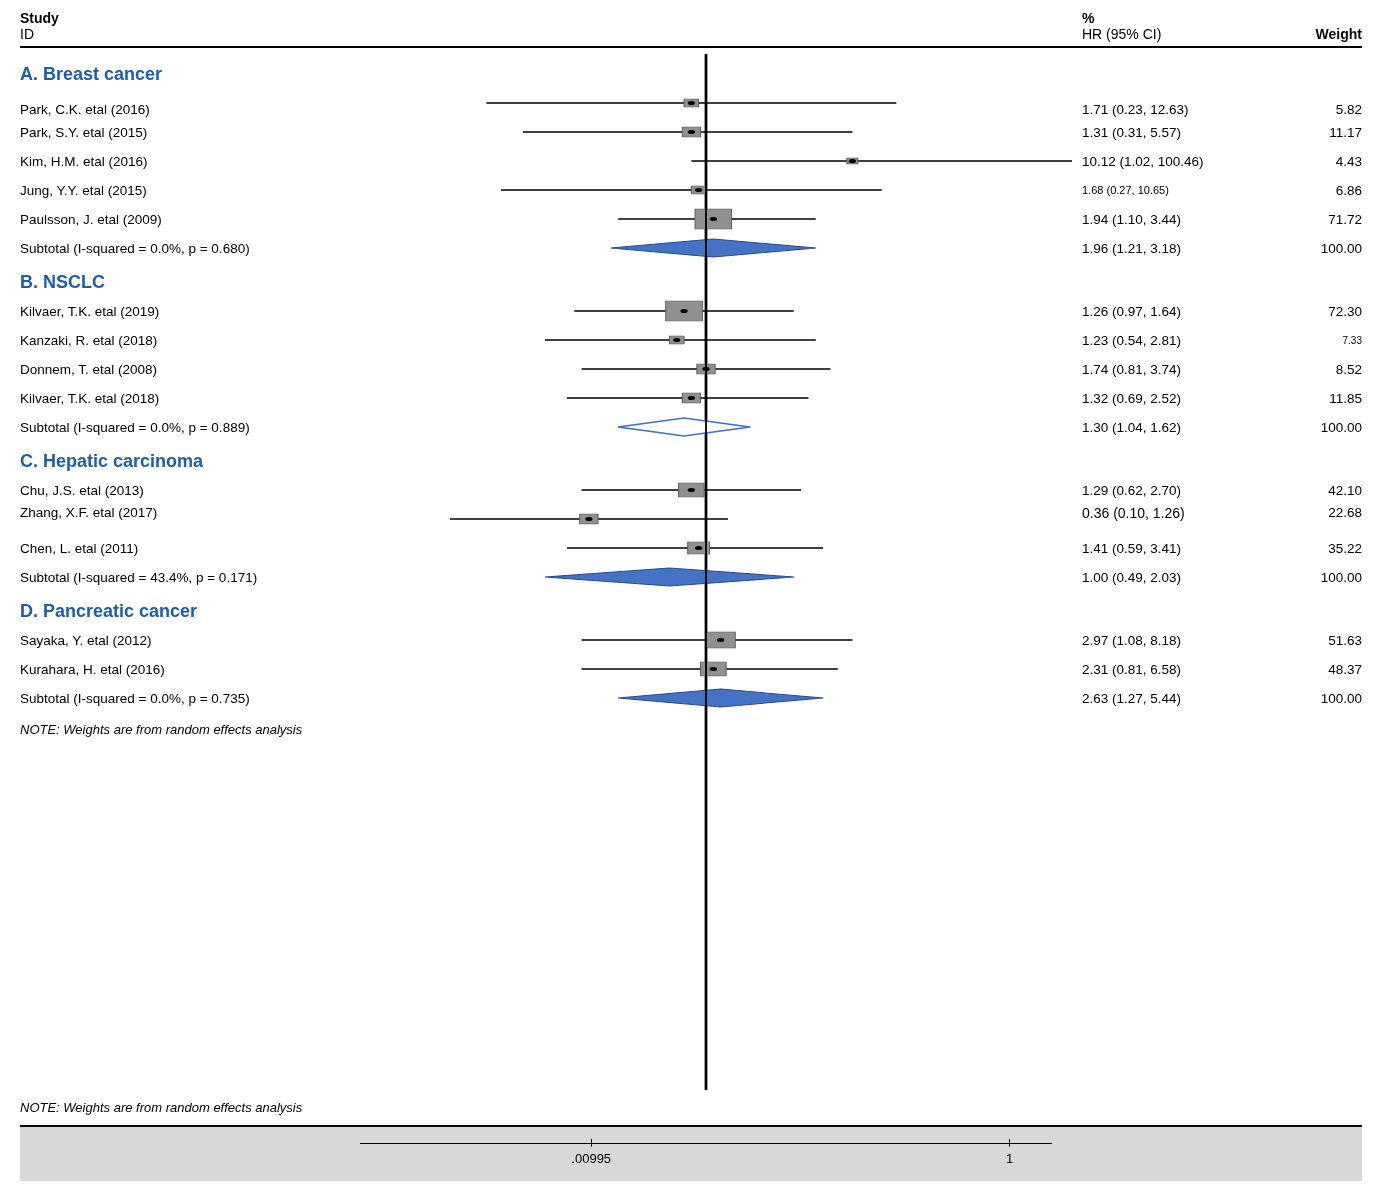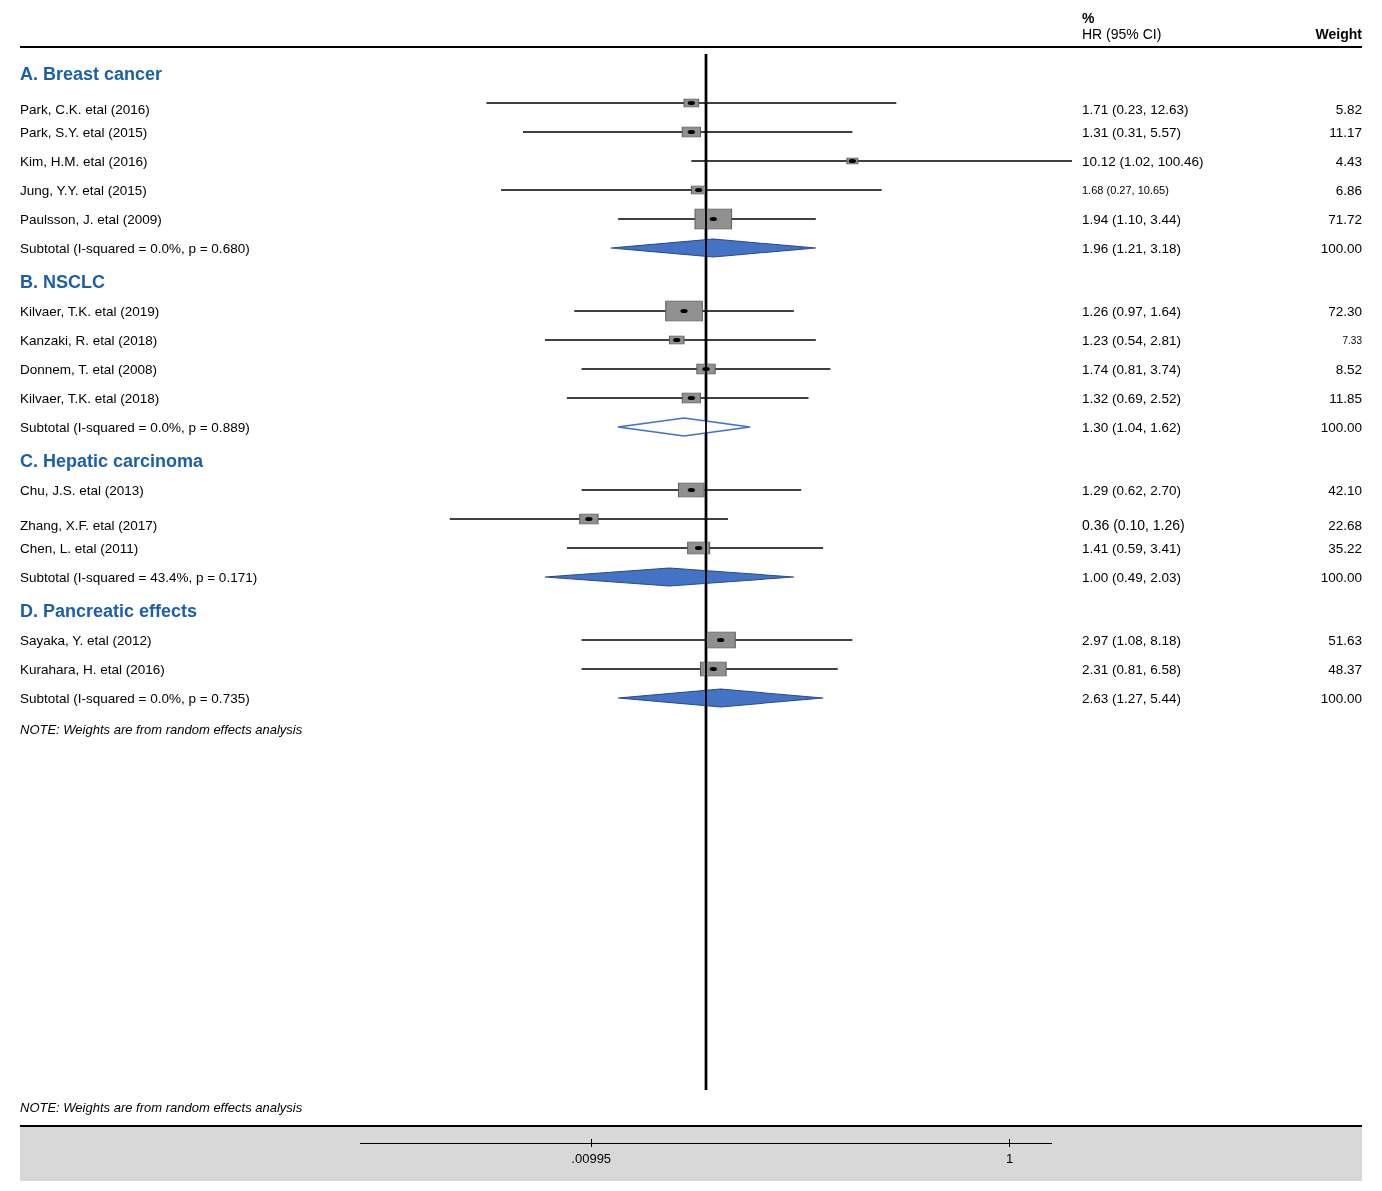--- a/index.html
+++ b/index.html
@@ -48,20 +48,24 @@
       font-size: 13px;
       font-style: italic;
     }
   </style>
 </head>
 <body>
 
 <div class="main-container">
 
   <div class="header-row">
+    <div class="col-study">
+      <div style="font-weight:bold;">Study</div>
+      <div>ID</div>
+    </div>
     <div class="col-forest"></div>
     <div class="col-hr" style="padding-left:10px;">
       <div style="font-weight:bold;">%</div>
       <div>HR (95% CI)</div>
     </div>
     <div class="col-weight">
       <div>&nbsp;</div>
       <div style="font-weight:bold;">Weight</div>
     </div>
   </div>
@@ -197,21 +201,21 @@
           <div style="width: 320px; flex-shrink: 0; font-size: 13.5px;">Chu, J.S. etal  (2013)</div>
           <div style="flex: 1 1 0%; position: relative; height: 28px;"><svg viewBox="0 0 400 28" preserveAspectRatio="none" style="width: 100%; height: 100%; overflow: visible;">
               <line x1="132" y1="14" x2="252" y2="14" stroke="#000" stroke-width="1.5"></line>
               <rect x="185" y="7" width="14" height="14" fill="#909090" stroke="#555" stroke-width="0.5"></rect>
               <circle cx="192" cy="14" r="2" fill="#000"></circle>
               <line x1="200" y1="0" x2="200" y2="28" stroke="#000" stroke-width="1"></line>
             </svg></div>
           <div style="width: 210px; flex-shrink: 0; font-size: 13.5px; padding-left: 10px;">1.29 (0.62, 2.70)</div>
           <div style="width: 80px; flex-shrink: 0; text-align: right; font-size: 13.5px;">42.10</div>
         </div>
-        <div style="display: flex; flex-direction: row; align-items: flex-end; min-height: 28px; margin: 1px 0px;">
+        <div style="display: flex; flex-direction: row; align-items: flex-start; min-height: 28px; margin: 1px 0px;">
           <div style="width: 320px; flex-shrink: 0; font-size: 13.5px;">Zhang, X.F. etal (2017)</div>
           <div style="flex: 1 1 0%; position: relative; height: 28px;"><svg viewBox="0 0 400 28" preserveAspectRatio="none" style="width: 100%; height: 100%; overflow: visible;">
               <line x1="60" y1="14" x2="212" y2="14" stroke="#000" stroke-width="1.5"></line>
               <rect x="131" y="9" width="10" height="10" fill="#909090" stroke="#555" stroke-width="0.5"></rect>
               <circle cx="136" cy="14" r="2" fill="#000"></circle>
               <line x1="200" y1="0" x2="200" y2="28" stroke="#000" stroke-width="1"></line>
             </svg></div>
           <div style="width: 210px; flex-shrink: 0; font-size: 14px; padding-left: 10px;">0.36 (0.10, 1.26)</div>
           <div style="width: 80px; flex-shrink: 0; text-align: right; font-size: 13.5px;">22.68</div>
         </div>
@@ -228,21 +232,21 @@
         </div>
         <div style="display: flex; flex-direction: row; align-items: center; min-height: 28px; margin: 1px 0px;">
           <div style="width: 320px; flex-shrink: 0; font-size: 13.5px;">Subtotal  (I-squared = 43.4%, p = 0.171)</div>
           <div style="flex: 1 1 0%; position: relative; height: 28px;"><svg viewBox="0 0 400 28" preserveAspectRatio="none" style="width: 100%; height: 100%; overflow: visible;">
               <polygon points="112,14 180,5 248,14 180,23" fill="#4472c4" stroke="#2a4a8a" stroke-width="1"></polygon>
               <line x1="200" y1="0" x2="200" y2="28" stroke="#000" stroke-width="1"></line>
             </svg></div>
           <div style="width: 210px; flex-shrink: 0; font-size: 13.5px; padding-left: 10px;">1.00 (0.49, 2.03)</div>
           <div style="width: 80px; flex-shrink: 0; text-align: right; font-size: 13.5px;">100.00</div>
         </div>
-        <div style="color: rgb(26, 95, 168); font-size: 18px; font-weight: bold; margin: 10px 0px 4px;">D.  Pancreatic effects</div>
+        <div style="color: rgb(26, 95, 168); font-size: 18px; font-weight: bold; margin: 10px 0px 4px;">D.  Pancreatic cancer</div>
         <div style="display: flex; flex-direction: row; align-items: center; min-height: 28px; margin: 1px 0px;">
           <div style="width: 320px; flex-shrink: 0; font-size: 13.5px;">Sayaka, Y. etal (2012)</div>
           <div style="flex: 1 1 0%; position: relative; height: 28px;"><svg viewBox="0 0 400 28" preserveAspectRatio="none" style="width: 100%; height: 100%; overflow: visible;">
               <line x1="132" y1="14" x2="280" y2="14" stroke="#000" stroke-width="1.5"></line>
               <rect x="200" y="6" width="16" height="16" fill="#909090" stroke="#555" stroke-width="0.5"></rect>
               <circle cx="208" cy="14" r="2" fill="#000"></circle>
               <line x1="200" y1="0" x2="200" y2="28" stroke="#000" stroke-width="1"></line>
             </svg></div>
           <div style="width: 210px; flex-shrink: 0; font-size: 13.5px; padding-left: 10px;">2.97 (1.08, 8.18)</div>
           <div style="width: 80px; flex-shrink: 0; text-align: right; font-size: 13.5px;">51.63</div>

